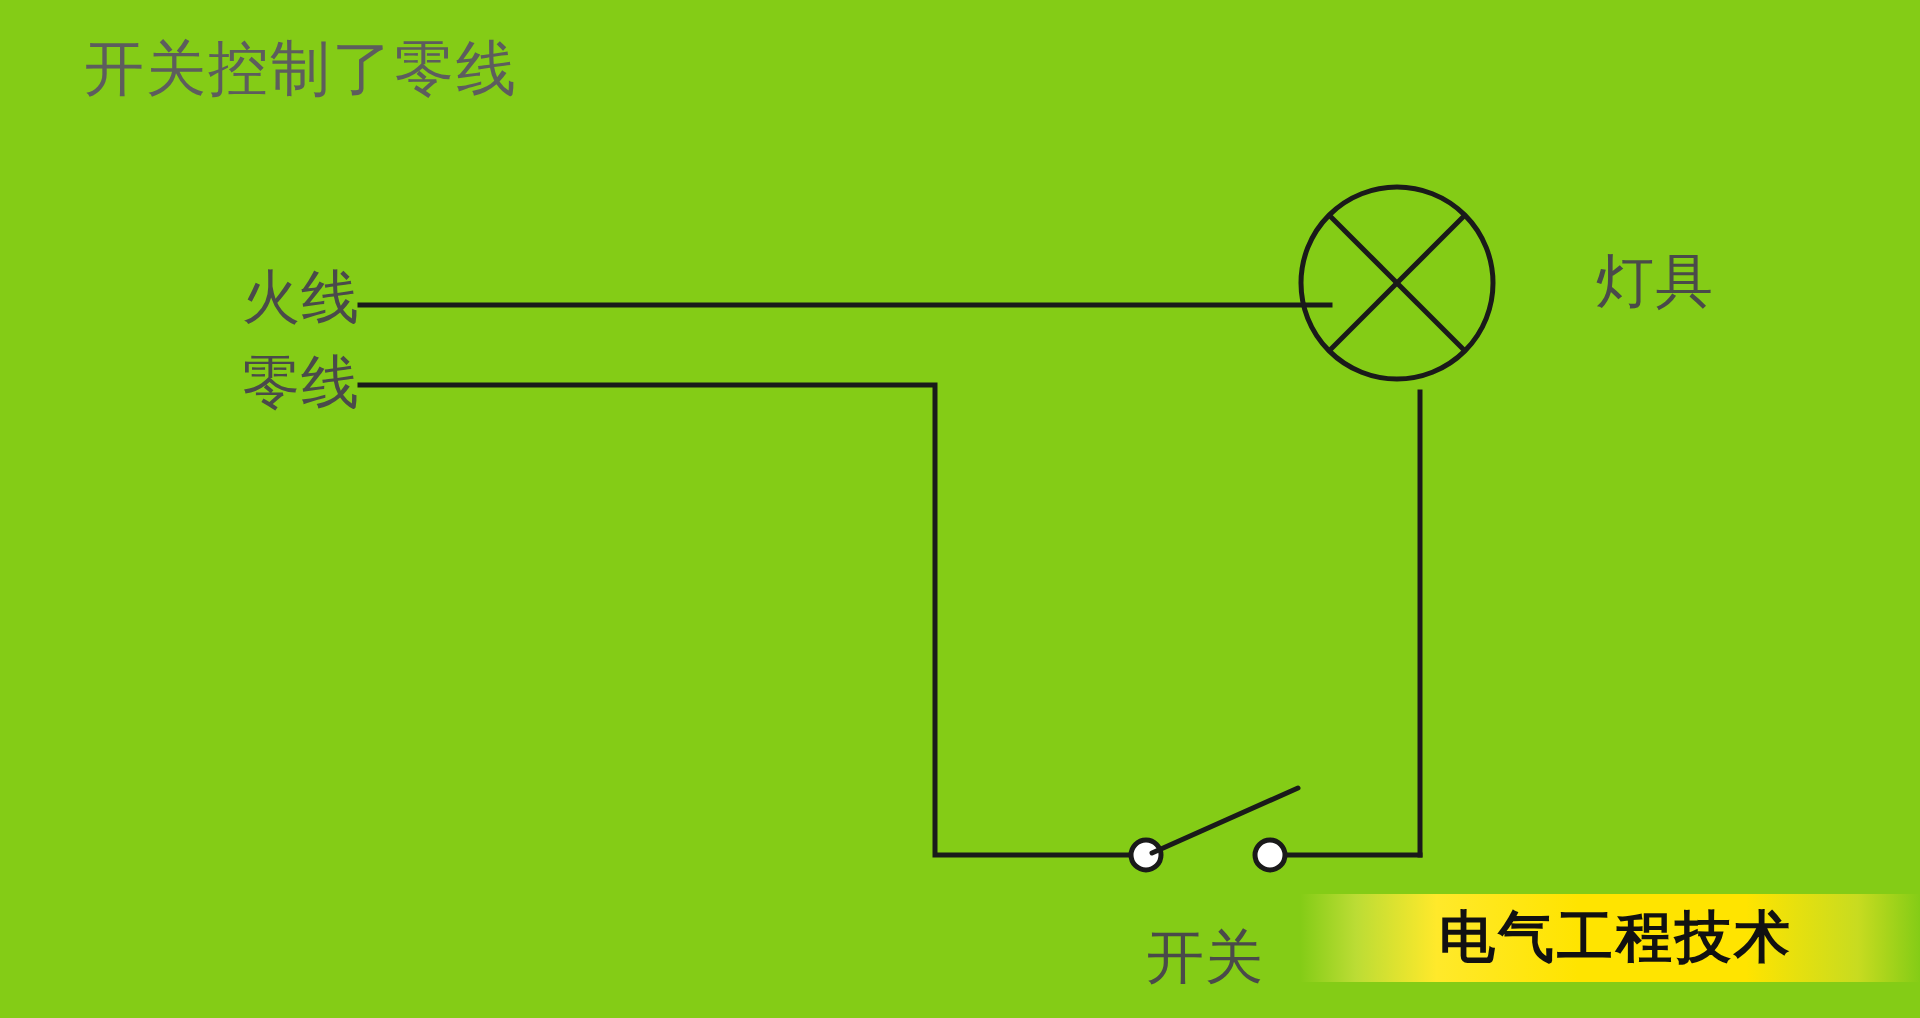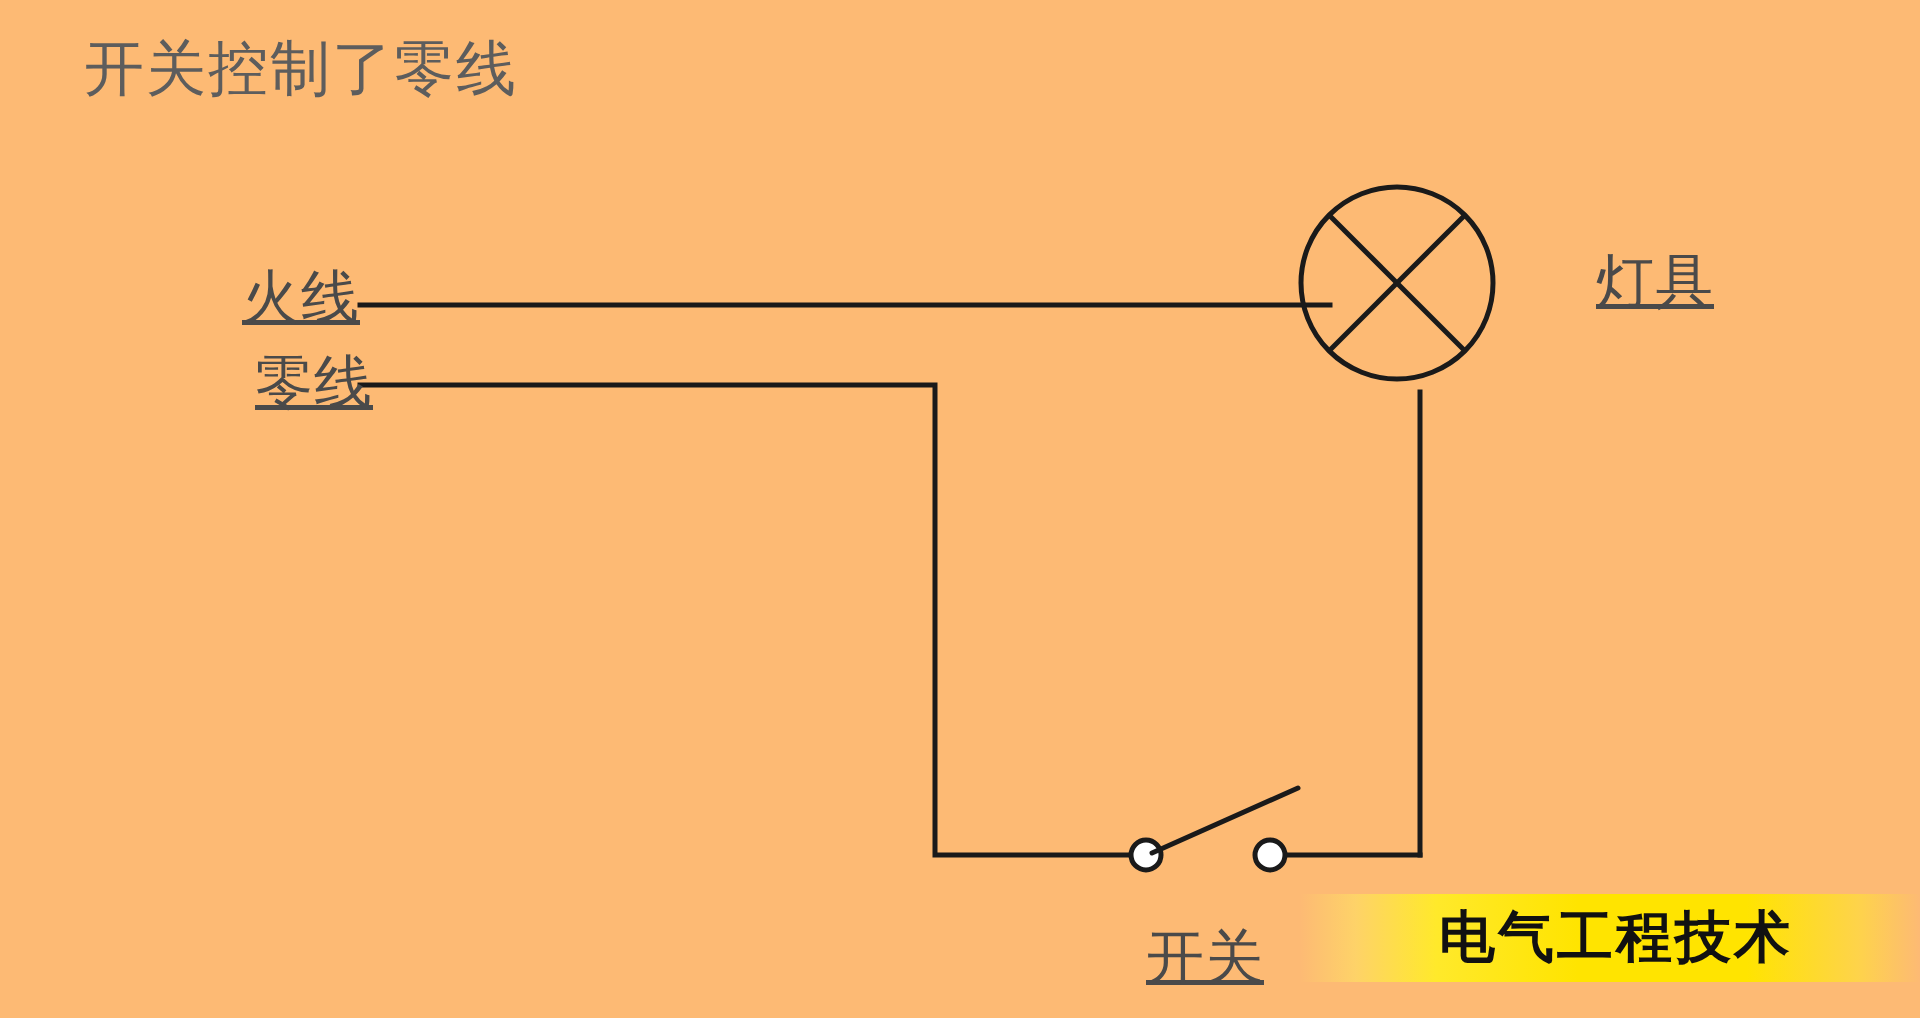--- a/index.html
+++ b/index.html
@@ -4,21 +4,21 @@
 <style>
   html, body {
     margin: 0;
     padding: 0;
     background: #ffffff;
   }
   #stage {
     position: relative;
     width: 1920px;
     height: 1018px;
-    background: #fdba74;
+    background: #84cc16;
     overflow: hidden;
     font-family: "Liberation Sans", "DejaVu Sans", sans-serif;
   }
 
   
   #diagram-title {
     position: absolute;
     left: 84px;
     top: 34px;
     font-size: 60px;
@@ -39,24 +39,23 @@
   }
 
   
   .wire-label {
     position: absolute;
     font-size: 58px;
     line-height: 1;
     color: #4a4a4a;
     white-space: nowrap;
     letter-spacing: 1px;
-    text-decoration: underline;
   }
   #label-live     { left: 242px; top: 268px; }
-  #label-neutral  { left: 242px; top: 353px; margin-left: 13px; }
+  #label-neutral  { left: 242px; top: 353px; }
   #label-lamp     { left: 1552px; top: 252px; margin-left: 44px; }
   #label-switch   { left: 1146px; top: 896px; margin-top: 32px; }
 
   
   #watermark-banner {
     position: absolute;
     left: 1300px;
     top: 894px;
     width: 620px;
     height: 88px;

